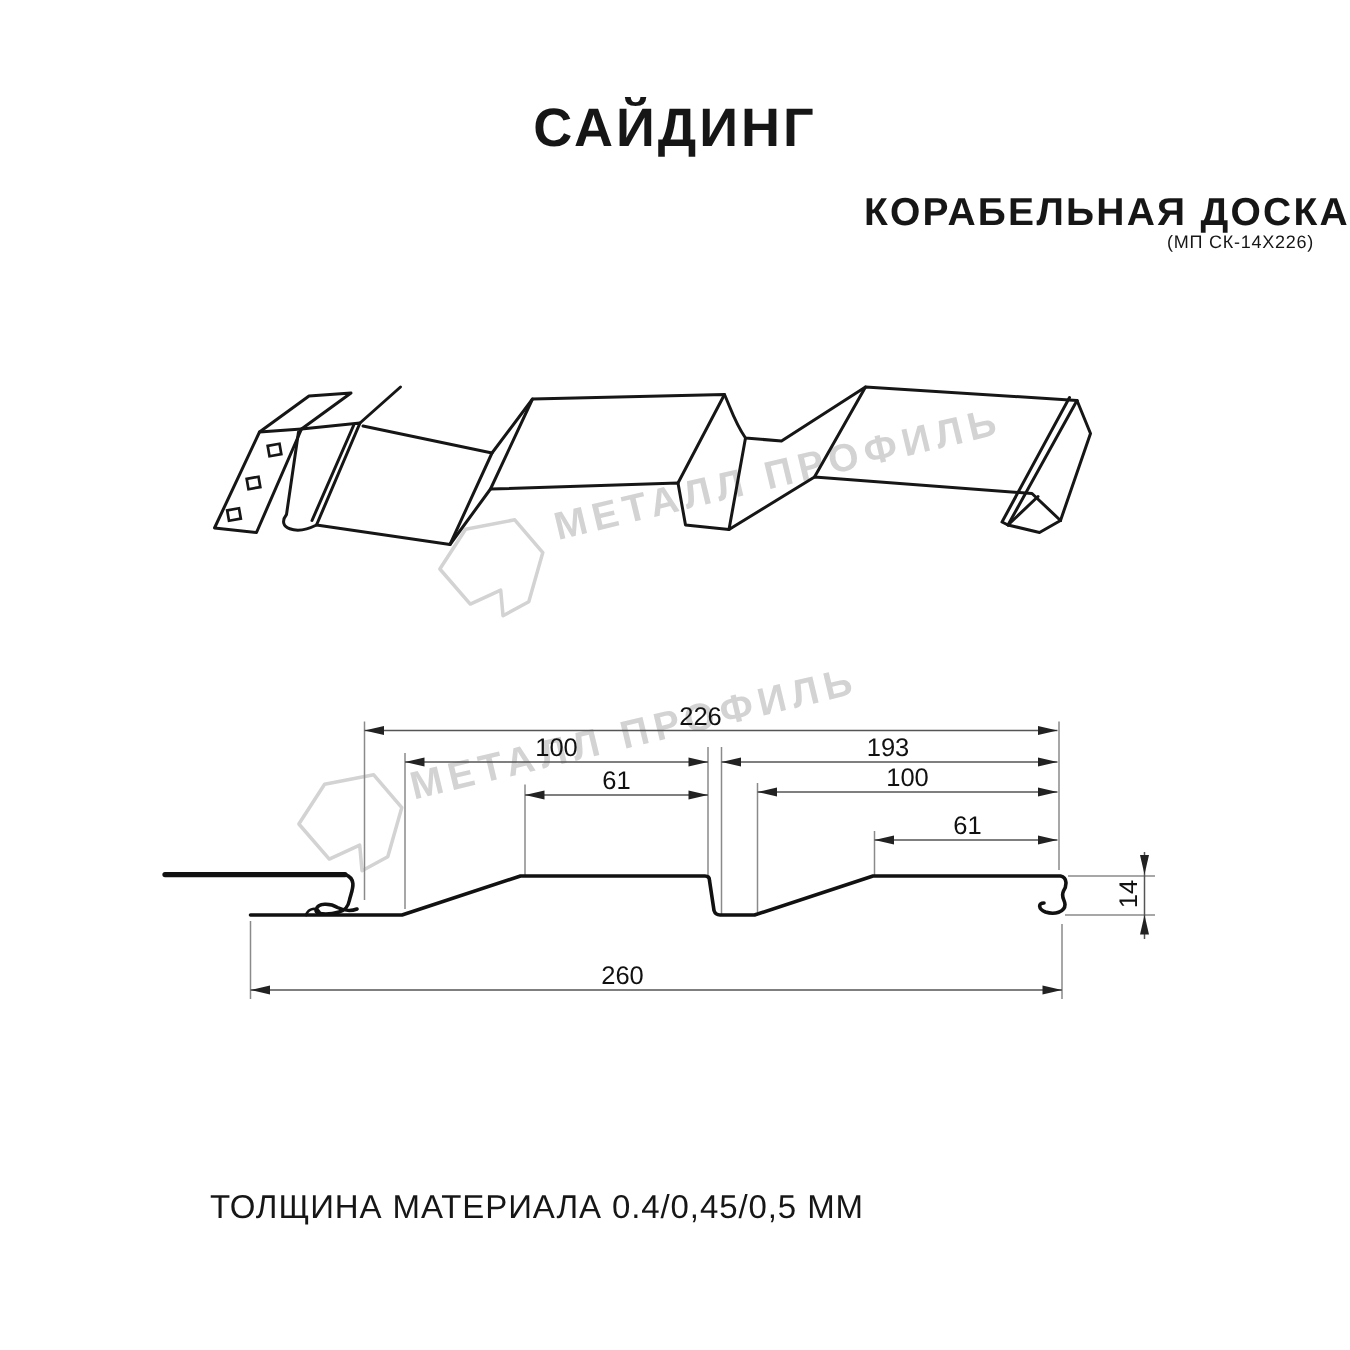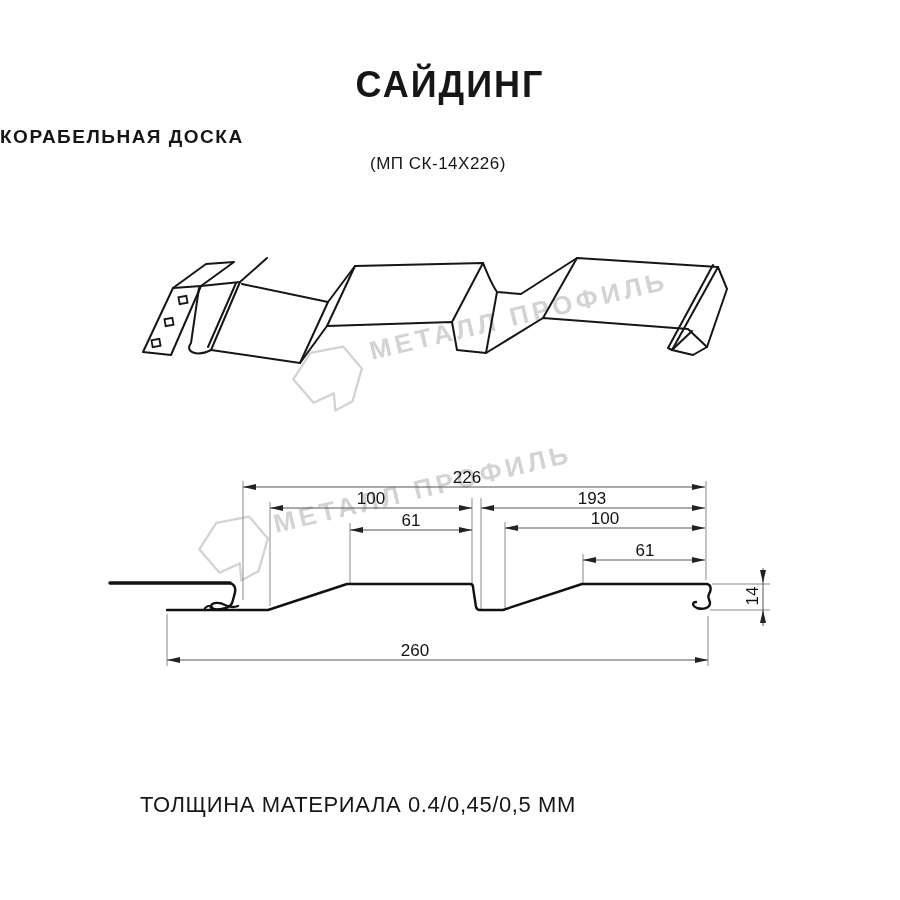--- a/index.html
+++ b/index.html
@@ -1,20 +1,20 @@
 <!DOCTYPE html>
 <html><head>
 <meta charset="utf-8">
 <style>
   html,body{margin:0;padding:0;background:#ffffff;}
   body{width:900px;height:900px;position:relative;font-family:"Liberation Sans",sans-serif;overflow:hidden;}
   .abs{position:absolute;}
   .title{left:0;top:64px;width:900px;text-align:center;font-size:36px;font-weight:bold;letter-spacing:2px;color:#161616;}
-  .subtitle{left:0;top:126px;width:900px;text-align:left;font-size:19px;font-weight:bold;letter-spacing:1.5px;color:#161616;}
-  .model{left:0;top:154px;width:876px;text-align:center;font-size:17px;font-weight:normal;letter-spacing:.5px;color:#161616;}
+  .subtitle{left:0;top:126px;width:900px;text-align:right;font-size:26px;font-weight:bold;letter-spacing:1.5px;color:#161616;}
+  .model{left:0;top:154px;width:876px;text-align:right;font-size:12px;font-weight:normal;letter-spacing:.5px;color:#161616;}
   .footer{left:0;top:792px;width:716px;text-align:center;font-size:22px;font-weight:normal;letter-spacing:.6px;color:#161616;}
   .dim{width:60px;margin-left:-30px;text-align:center;font-size:17px;color:#111;}
   .dim-v{width:28px;height:16px;text-align:center;font-size:17px;color:#111;transform:rotate(-90deg);}
   svg{position:absolute;left:0;top:0;}
   .wm-text{font-weight:bold;font-size:26px;letter-spacing:4px;fill:#d3d3d3;}
   .stroke3d{stroke:#161616;stroke-width:2;fill:none;stroke-linecap:round;stroke-linejoin:round;}
   .sec{stroke:#111;stroke-width:2.4;fill:none;stroke-linecap:round;stroke-linejoin:round;}
   .ext{stroke:#8a8a8a;stroke-width:1;fill:none;}
   .diml{stroke:#555;stroke-width:1;fill:none;}
   .logo{stroke:#d3d3d3;stroke-width:3;fill:none;stroke-linejoin:round;}

